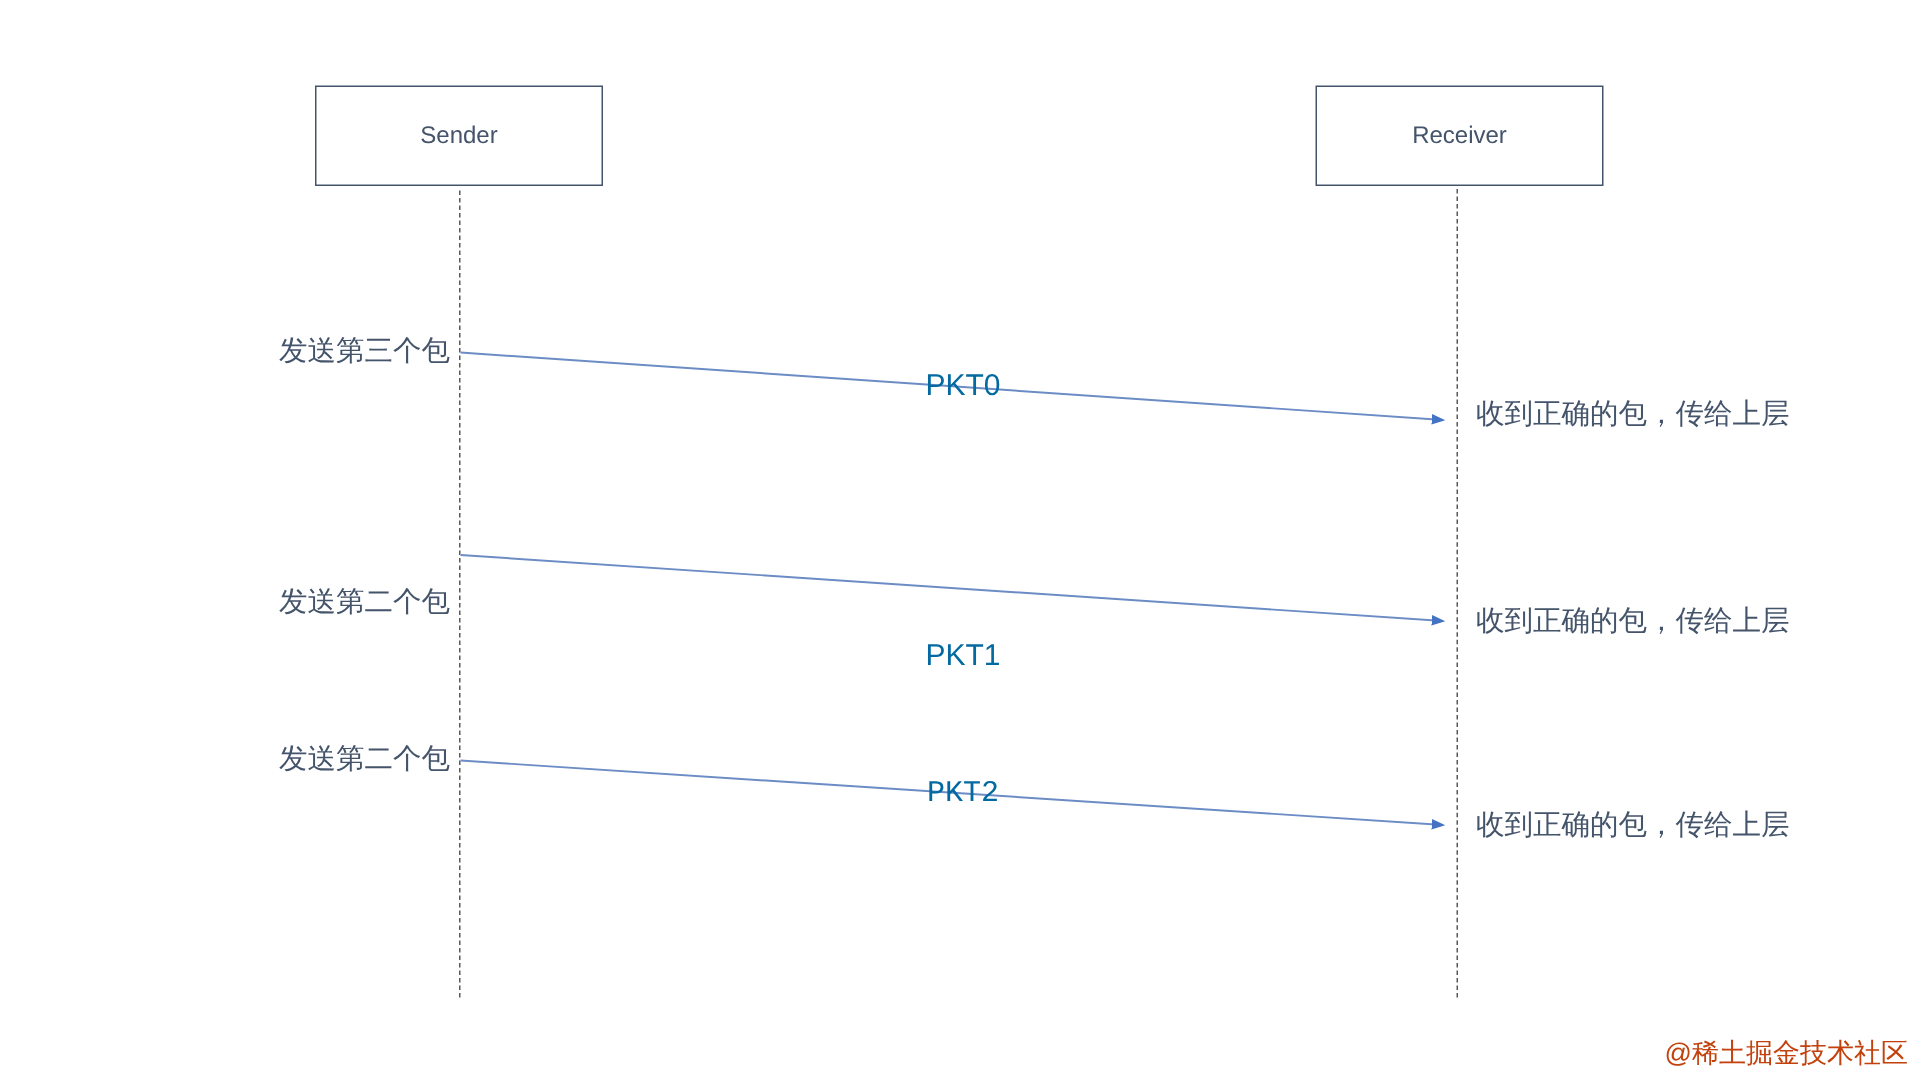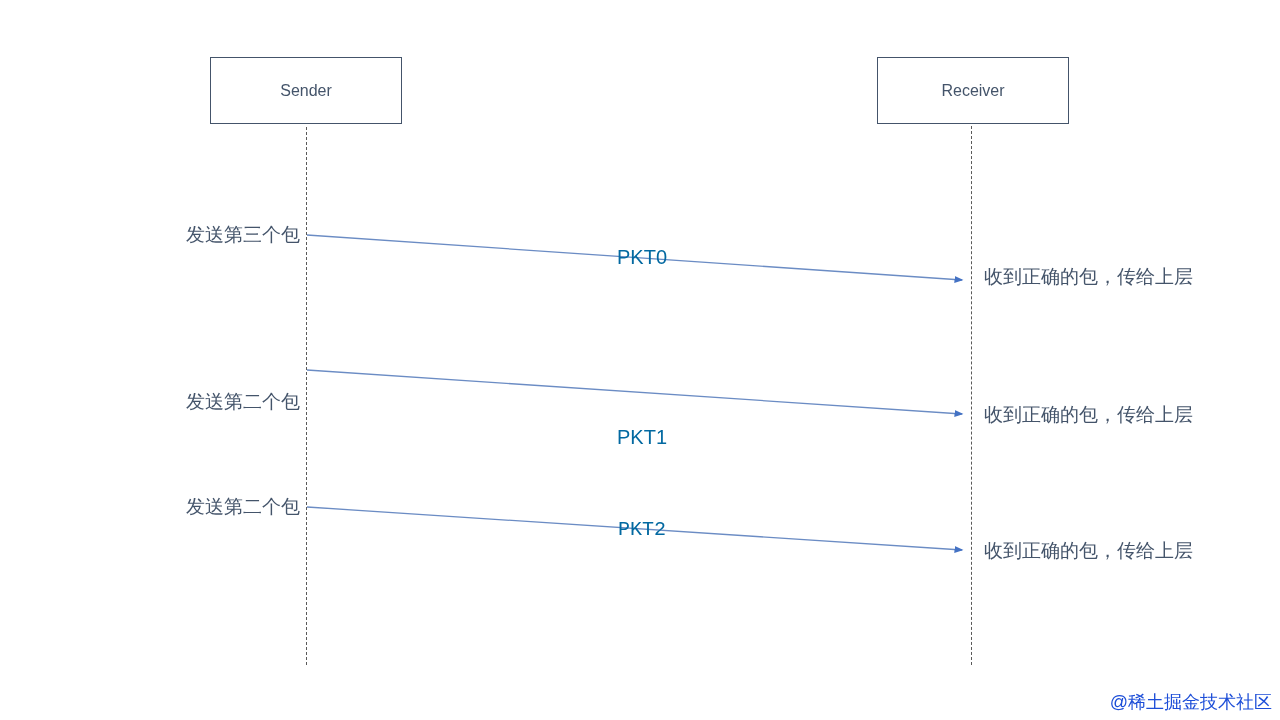--- a/index.html
+++ b/index.html
@@ -75,21 +75,21 @@
 
   .receive-label { left: 984px; }
   .receive-label.m0 { top: 266px; }
   .receive-label.m1 { top: 404px; }
   .receive-label.m2 { top: 540px; }
 
   .watermark {
     position: absolute;
     right: 8px;
     bottom: 6px;
-    color: #1d4ed8;
+    color: #c2410c;
     font-size: 18px;
     white-space: nowrap;
   }
 </style>
 </head>
 <body>
 
 <div class="canvas">
 
   <div class="actor-box sender">

